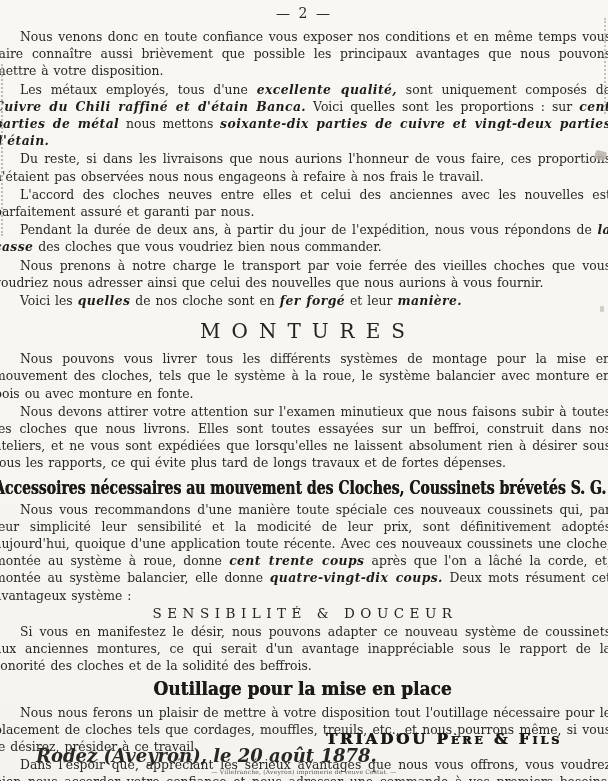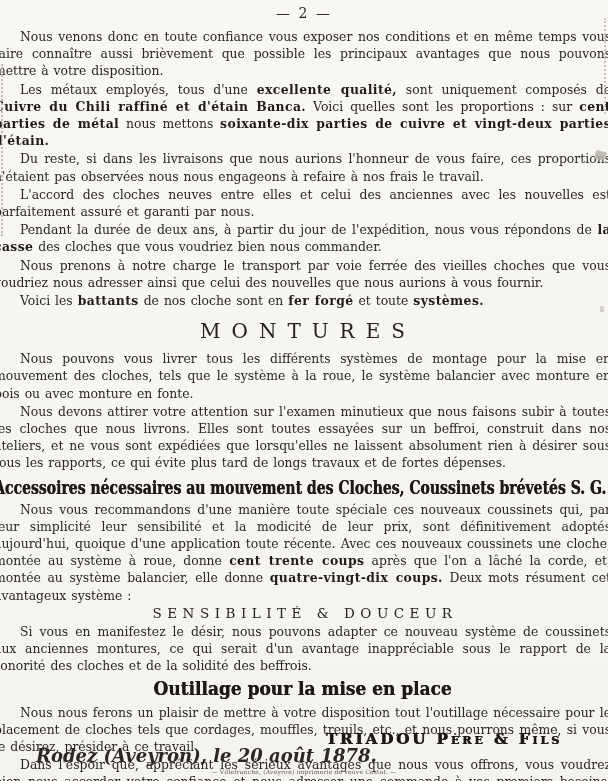--- a/index.html
+++ b/index.html
@@ -10,21 +10,21 @@
   }
   .pagenum{
     text-align:center;font-size:14px;letter-spacing:2px;
     padding-top:5px;margin-bottom:7px;
   }
   .content{margin:0 -3px 0 -6px;}
   .para{
     margin:0 0 1px 0;text-align:justify;font-size:12.4px;line-height:17.2px;
     text-indent:26px;word-spacing:1px;
   }
-  .para .b{font-weight:bold;letter-spacing:0.4px;color:#201d18;}
+  .para .b{font-weight:bold;letter-spacing:0.4px;color:#201d18;font-style:italic;}
   .h-roman{
     font-weight:400;text-align:center;font-size:20px;letter-spacing:11px;
     text-indent:11px;margin:10px 0 7px 0;color:#26231e;
   }
   .h-black{
     font-weight:bold;text-align:center;white-space:nowrap;
     margin:7px 0 6px 0;color:#1e1b16;text-shadow:0.4px 0 0 #1e1b16;
   }
   .h-black.wide{font-size:14px;transform:scaleY(1.32);transform-origin:50% 50%;}
   .h-black.narrow{font-size:17px;transform:scaleY(1.12);transform-origin:50% 50%;margin-top:3px;}
@@ -58,21 +58,21 @@
   <div class="pagenum">— 2 —</div>
 
   <div class="content">
     <div>
         <p class="para"><span>Nous venons donc en toute confiance vous exposer nos conditions et en même temps vous faire connaître aussi brièvement que possible les principaux avantages que nous pouvons mettre à votre disposition.</span></p>
         <p class="para"><span>Les métaux employés, tous d'une </span><span class="b">excellente qualité,</span><span> sont uniquement composés de </span><span class="b">Cuivre du Chili raffiné et d'étain Banca.</span><span> Voici quelles sont les proportions : sur </span><span class="b">cent parties de métal</span><span> nous mettons </span><span class="b">soixante-dix parties de cuivre et vingt-deux parties d'étain.</span></p>
         <p class="para"><span>Du reste, si dans les livraisons que nous aurions l'honneur de vous faire, ces proportions n'étaient pas observées nous nous engageons à refaire à nos frais le travail.</span></p>
         <p class="para"><span>L'accord des cloches neuves entre elles et celui des anciennes avec les nouvelles est parfaitement assuré et garanti par nous.</span></p>
         <p class="para"><span>Pendant la durée de deux ans, à partir du jour de l'expédition, nous vous répondons de </span><span class="b">la casse</span><span> des cloches que vous voudriez bien nous commander.</span></p>
         <p class="para"><span>Nous prenons à notre charge le transport par voie ferrée des vieilles choches que vous voudriez nous adresser ainsi que celui des nouvelles que nous aurions à vous fournir.</span></p>
-        <p class="para"><span>Voici les </span><span class="b">battants</span><span> de nos cloche sont en </span><span class="b">fer forgé</span><span> et toute </span><span class="b">systèmes.</span></p>
+        <p class="para"><span>Voici les </span><span class="b">quelles</span><span> de nos cloche sont en </span><span class="b">fer forgé</span><span> et leur </span><span class="b">manière.</span></p>
       </div>
 
     <h2 class="h-roman">MONTURES</h2>
     <div>
         <p class="para"><span>Nous pouvons vous livrer tous les différents systèmes de montage pour la mise en mouvement des cloches, tels que le système à la roue, le système balancier avec monture en bois ou avec monture en fonte.</span></p>
         <p class="para"><span>Nous devons attirer votre attention sur l'examen minutieux que nous faisons subir à toutes les cloches que nous livrons. Elles sont toutes essayées sur un beffroi, construit dans nos ateliers, et ne vous sont expédiées que lorsqu'elles ne laissent absolument rien à désirer sous tous les rapports, ce qui évite plus tard de longs travaux et de fortes dépenses.</span></p>
       </div>
 
     <h2 class="h-black wide">Accessoires nécessaires au mouvement des Cloches, Coussinets brévetés S. G. D. G.</h2>
     <div>

